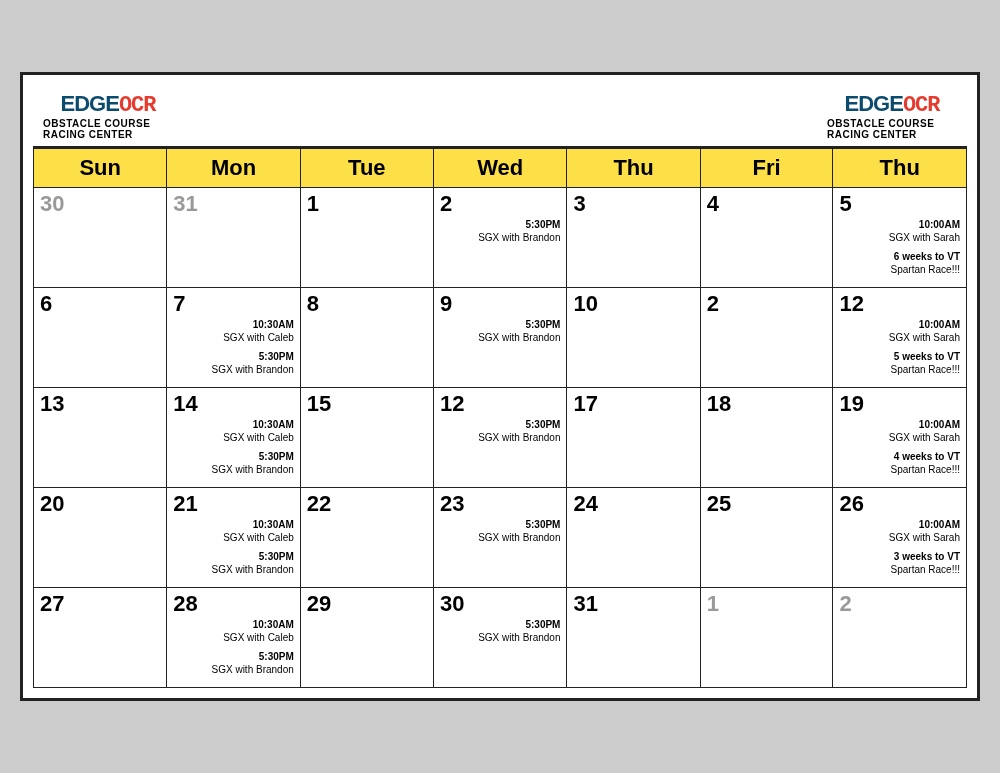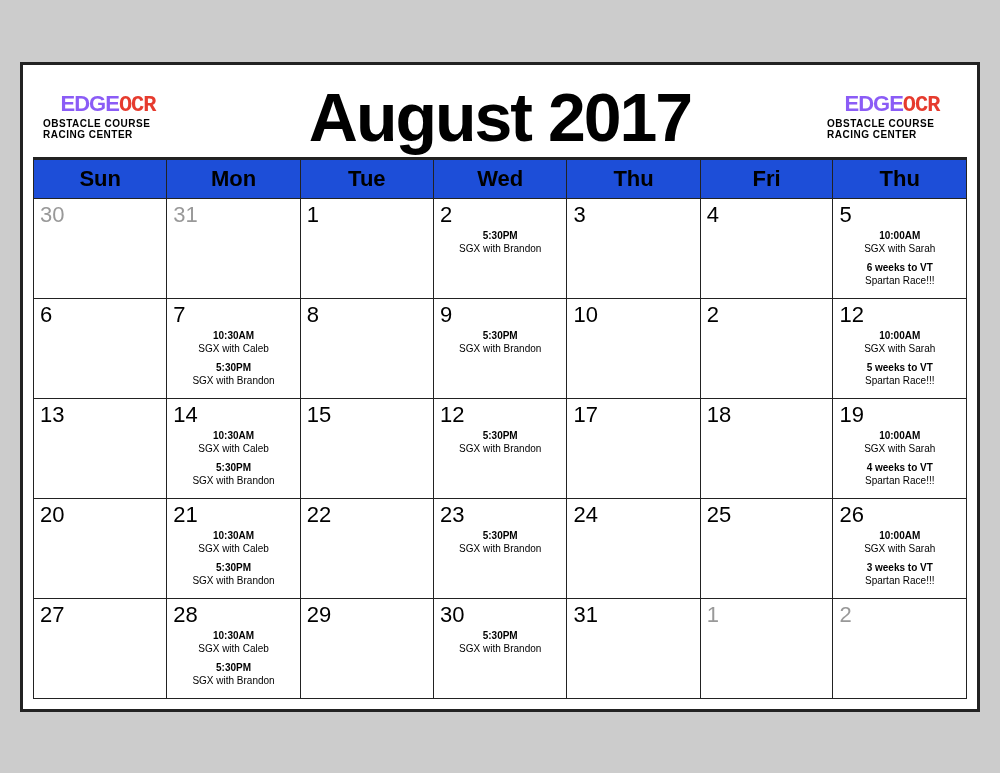--- a/index.html
+++ b/index.html
@@ -30,21 +30,21 @@
       align-items: center;
       width: 130px;
     }
     .logo-text {
       font-size: 22px;
       font-weight: 900;
       letter-spacing: -1px;
       line-height: 1;
     }
     .logo-text .edge {
-      color: #8b5cf6;
+      color: #0c4a6e;
     }
     .logo-text .ocr {
       color: #e63b2e;
       font-family: Liberation Mono, monospace;
     }
     .logo-subtitle {
       font-size: 10px;
       font-weight: 700;
       letter-spacing: 0.5px;
       color: #000;
@@ -62,44 +62,44 @@
     }
     .calendar-grid {
       width: 100%;
       border-collapse: collapse;
     }
     .calendar-grid th {
       border: 1.5px solid #222;
       font-size: 22px;
       font-weight: 900;
       padding: 6px 4px;
-      background: #1d4ed8;
+      background: #fde047;
       font-family: Arial Black, Arial, sans-serif;
     }
     .calendar-grid td {
       border: 1.5px solid #222;
       vertical-align: top;
       padding: 4px 6px;
       height: 100px;
       width: 137px;
     }
     .day-num {
       font-size: 22px;
-      font-weight: 400;
+      font-weight: 700;
       font-family: Arial Black, Arial, sans-serif;
       color: #000;
       display: block;
       line-height: 1.1;
     }
     .day-num.prev-next {
       color: #999;
     }
     .event-block {
       margin-top: 2px;
-      text-align: center;
+      text-align: right;
     }
     .event-time {
       font-size: 10px;
       font-weight: 700;
       color: #000;
       display: block;
       line-height: 1.3;
     }
     .event-name {
       font-size: 10px;
@@ -128,21 +128,20 @@
 
 <div class="calendar-wrapper">
 
   <div class="header">
     <div class="logo">
       <div class="logo-text">
         <span class="edge">EDGE</span><span class="ocr">OCR</span>
       </div>
       <div class="logo-subtitle">OBSTACLE COURSE RACING CENTER</div>
     </div>
-    <div class="month-title">August 2017</div>
     <div class="logo">
       <div class="logo-text">
         <span class="edge">EDGE</span><span class="ocr">OCR</span>
       </div>
       <div class="logo-subtitle">OBSTACLE COURSE RACING CENTER</div>
     </div>
   </div>
 
   <table class="calendar-grid">
     <thead>

